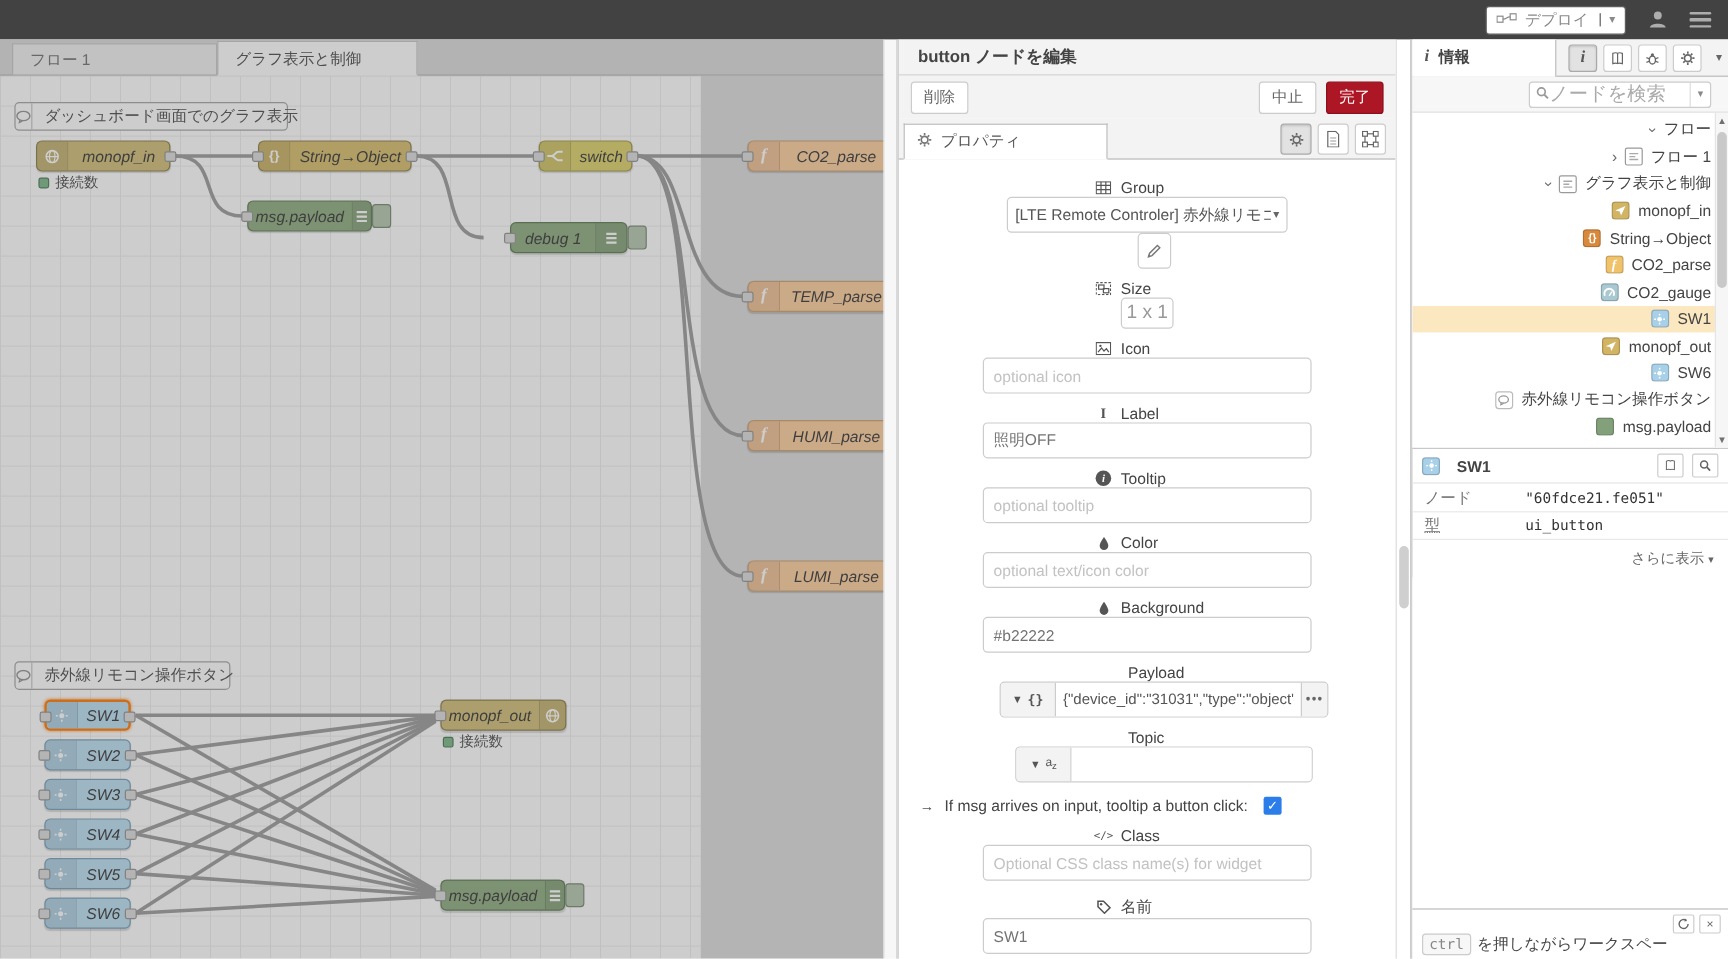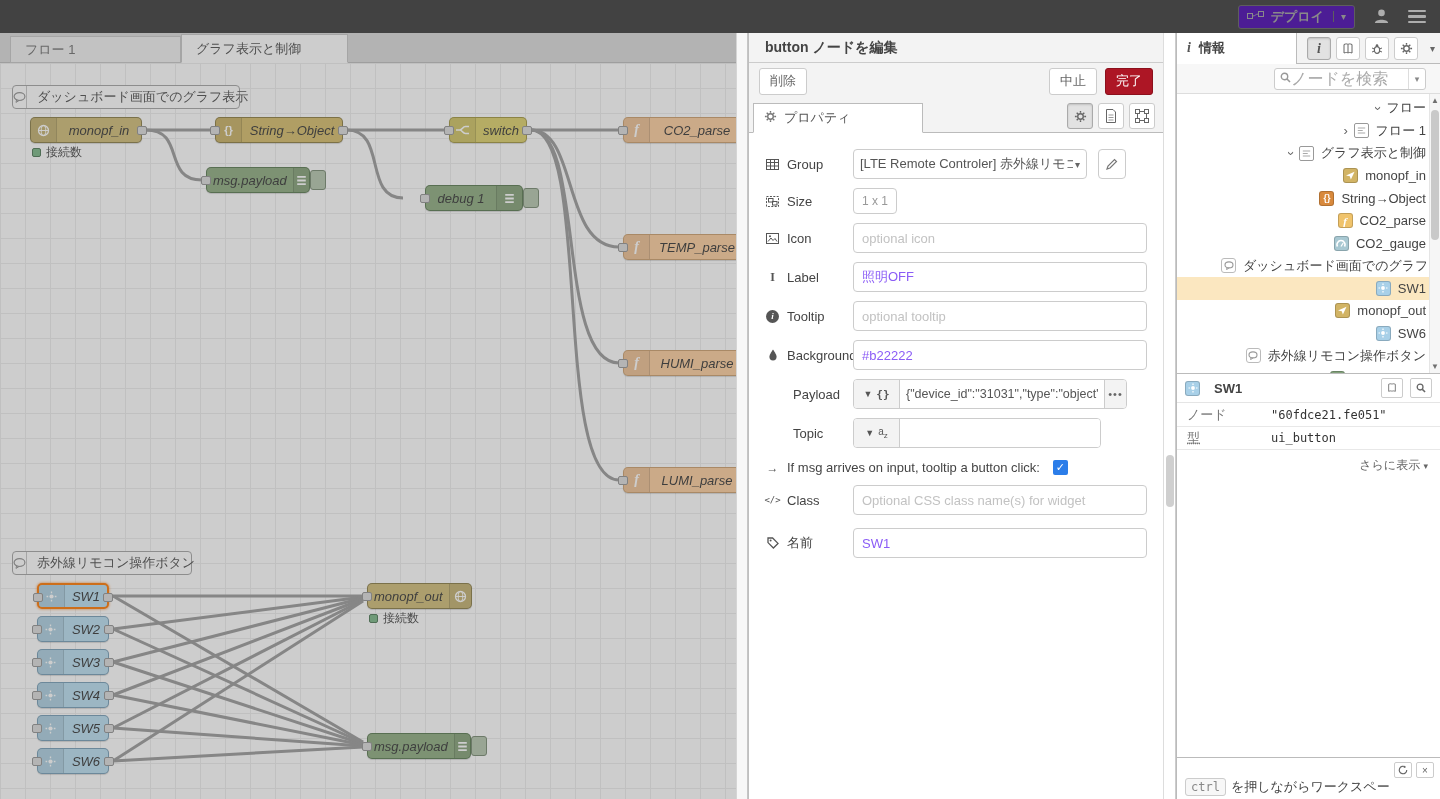--- a/index.html
+++ b/index.html
@@ -2,42 +2,42 @@
 <html><head>
 <meta charset="utf-8">
 <style>
   * { margin:0; padding:0; box-sizing:border-box; }
   html,body { width:1440px; height:799px; overflow:hidden; }
   body { font-family:"Liberation Sans","DejaVu Sans",sans-serif; font-size:13px; color:#444; background:#fff; }
   .mono { font-family:"DejaVu Sans Mono",monospace; }
 
   
   #header { height:33px; background:#424242; display:flex; align-items:center; justify-content:flex-end; padding-right:14px; gap:18px; }
-  .deploy-btn { display:flex; align-items:center; gap:7px; background:#4c1d95; border:1px solid #5e5e5e; border-radius:3px; height:24px; padding:0 8px; color:#8a8a8a; font-weight:bold; font-size:13px; }
+  .deploy-btn { display:flex; align-items:center; gap:7px; background:#ffffff; border:1px solid #5e5e5e; border-radius:3px; height:24px; padding:0 8px; color:#8a8a8a; font-weight:normal; font-size:13px; }
   .deploy-btn .dd { border-left:1px solid #5e5e5e; padding-left:7px; margin-left:2px; font-size:10px; color:#8a8a8a; }
   .hicon { color:#adadad; display:flex; align-items:center; }
   .burger { display:flex; flex-direction:column; gap:3px; }
   .burger span { width:18px; height:2.5px; background:#adadad; border-radius:1px; }
 
   
   #main { display:flex; height:766px; }
   #canvas-wrap { position:relative; width:736px; height:766px; background:#ddd; overflow:hidden; }
   #vscroll1 { width:12px; background:#f7f7f7; border-left:1px solid #d5d5d5; border-right:1px solid #c5c5c5; }
   #tray { width:415px; background:#fff; display:flex; flex-direction:column; border-left:1px solid #bfbfbf; }
   #trayscroll { width:13px; background:#fff; border-left:1px solid #ddd; border-right:1px solid #ccc; position:relative; }
   #trayscroll .thumb { position:absolute; left:2px; width:8px; top:422px; height:52px; background:#cfcfcf; border-radius:4px; }
   #sidebar { width:264px; background:#fff; border-left:1px solid #bbb; display:flex; flex-direction:column; }
 
   
   #wtabs { position:relative; height:30px; background:#dcdcdc; border-bottom:1px solid #c0c0c0; z-index:2; }
   .wtab { position:absolute; bottom:-1px; height:27px; background:#f0f0f0; border:1px solid #c9c9c9; display:flex; align-items:center; padding:0 14px; color:#777; font-size:13px; }
   .wtab.active { height:29px; background:#fff; border-bottom:1px solid #fff; color:#555; }
 
   
-  #canvas { position:absolute; top:30px; left:0; width:736px; height:736px; background:#fff;
+  #canvas { position:absolute; top:30px; left:0; width:584px; height:736px; background:#fff;
     background-image:linear-gradient(#eee 1px,transparent 1px),linear-gradient(90deg,#eee 1px,transparent 1px);
     background-size:25px 25px; }
   #wires { position:absolute; top:0; left:0; z-index:1; }
   .wire { fill:none; stroke:#9f9f9f; stroke-width:3; }
   #shade { position:absolute; inset:0; background:rgba(60,60,60,.26); z-index:20; }
 
   .fnode { position:absolute; height:26px; border-radius:5px; display:flex; align-items:stretch; z-index:5; border:1px solid rgba(90,80,40,.55); box-shadow:0 1px 1px rgba(0,0,0,.15); }
   .fnode .nicon { width:26px; display:flex; align-items:center; justify-content:center; background:rgba(0,0,0,.06); border-right:1px solid rgba(0,0,0,.12); border-radius:4px 0 0 4px; }
   .fnode .nicon.right { border-right:none; border-left:1px solid rgba(0,0,0,.12); border-radius:0 4px 4px 0; }
   .fnode .nlabel { flex:1; display:flex; align-items:center; justify-content:center; font-style:italic; color:#3f3f3f; padding:0 6px; white-space:nowrap; }
@@ -59,30 +59,30 @@
   .tray-toolbar { height:36px; background:#f3f3f3; display:flex; align-items:center; padding:0 10px; gap:8px; }
   .tbtn { height:27px; min-width:48px; padding:0 10px; background:#fff; border:1px solid #ccc; border-radius:3px; color:#666; font-size:13px; display:flex; align-items:center; justify-content:center; }
   .tbtn.primary { background:#AD1625; border-color:#8C101C; color:#fff; }
   .spacer { flex:1; }
   .tray-tabs { height:34px; background:#f3f3f3; border-bottom:1px solid #bbb; position:relative; }
   .ptab { position:absolute; left:4px; bottom:-1px; width:170px; height:30px; background:#fff; border:1px solid #bbb; border-bottom:1px solid #fff; display:flex; align-items:center; gap:7px; padding:0 10px; color:#555; }
   .tray-tab-icons { position:absolute; right:8px; top:4px; display:flex; gap:5px; }
   .sqbtn { width:26px; height:26px; background:#fff; border:1px solid #ccc; border-radius:3px; display:flex; align-items:center; justify-content:center; color:#666; }
   .sqbtn.pressed { background:#e2e2e2; border-color:#aaa; box-shadow:inset 0 1px 2px rgba(0,0,0,.15); }
   .tray-body { flex:1; background:#fff; padding:16px 16px 0 16px; overflow:hidden; }
-  .frow { display:flex; align-items:center; margin-bottom:9px; }
+  .frow { display:flex; align-items:center; margin-bottom:9px;flex-direction:column; }
   .flabel { width:88px; display:flex; align-items:center; gap:7px; color:#444; flex:none; }
   .fic { width:15px; display:flex; justify-content:center; color:#555; flex:none; font-size:12px; }
-  .tinput { height:30px; border:1px solid #ccc; border-radius:4px; padding:0 8px; font-size:13px; color:#8b5cf6; width:310px; font-family:inherit; }
+  .tinput { height:30px; border:1px solid #ccc; border-radius:4px; padding:0 8px; font-size:13px; color:#737373; width:274px; font-family:inherit; }
   .tinput::placeholder { color:#c2c2c2; }
   .fselect { width:234px; height:30px; border:1px solid #ccc; border-radius:4px; background:#fff; display:flex; align-items:center; padding:0 6px; color:#555; overflow:hidden; }
   .fselect .sval { flex:1; white-space:nowrap; overflow:hidden; }
   .fselect .sarr { color:#666; font-size:10px; padding-left:2px; }
   .editbtn { width:28px; height:30px; margin-left:11px; background:#fff; border:1px solid #ccc; border-radius:4px; display:flex; align-items:center; justify-content:center; color:#666; }
-  .sizebtn { width:44px; height:26px; border:1px solid #ccc; border-radius:4px; background:#fff; color:#999; font-size:12px; display:flex; align-items:center; justify-content:center; }
+  .sizebtn { width:44px; height:26px; border:1px solid #ccc; border-radius:4px; background:#fff; color:#999; font-size:16px; display:flex; align-items:center; justify-content:center; }
   .heading-row { display:flex; align-items:center; gap:7px; color:#444; margin:12px 0 10px 0; }
   .indent { margin-left:28px; }
   .flabel.short { width:60px; }
   .typedinput { display:flex; height:30px; border:1px solid #ccc; border-radius:4px; overflow:hidden; }
   .ti-btn { width:46px; background:#f3f3f3; border-right:1px solid #ccc; display:flex; align-items:center; justify-content:center; gap:4px; color:#555; }
   .ti-btn .caret { font-size:9px; color:#555; }
   .ti-val { flex:1; border:none; outline:none; padding:0 6px; font-size:12.5px; color:#555; font-family:inherit; min-width:0; }
   .ti-exp { width:22px; background:#f3f3f3; border-left:1px solid #ccc; display:flex; align-items:center; justify-content:center; color:#666; font-size:11px; letter-spacing:1px; }
   .p-group { width:274px; } .t-group { width:248px; }
   .checkbox { width:15px; height:15px; background:#2b7de9; border-radius:2px; color:#fff; font-size:11px; display:inline-flex; align-items:center; justify-content:center; margin-left:6px; }
@@ -510,20 +510,31 @@
       <div class="frow">
         <label class="flabel">
             <span class="fic">
               <span class="infoc">i</span>
             </span>
             <span>Tooltip</span>
           </label>
         <input class="tinput" placeholder="optional tooltip" style="">
       </div>
 
+      <div class="frow">
+        <label class="flabel">
+            <span class="fic">
+              <svg width="10" height="12" viewBox="0 0 10 12">
+                <path d="M5 .5 C5 .5 1.4 5.3 1.4 7.8 A3.6 3.6 0 0 0 8.6 7.8 C8.6 5.3 5 .5 5 .5 Z" fill="#555"></path>
+              </svg>
+            </span>
+            <span>Color</span>
+          </label>
+        <input class="tinput" placeholder="optional text/icon color" style="">
+      </div>
 
       <div class="frow">
         <label class="flabel">
             <span class="fic">
               <svg width="10" height="12" viewBox="0 0 10 12">
                 <path d="M5 .5 C5 .5 1.4 5.3 1.4 7.8 A3.6 3.6 0 0 0 8.6 7.8 C8.6 5.3 5 .5 5 .5 Z" fill="#555"></path>
               </svg>
             </span>
             <span>Background</span>
           </label>
@@ -681,29 +692,20 @@
             <span class="tlabel">CO2_parse</span>
           </div>
           <div class="trow" style="padding-left: 44px;">
             <span class="nticon ic-gauge">
               <svg width="10" height="9" viewBox="0 0 10 9">
                 <path d="M1.5 7.5 A4 4 0 1 1 8.5 7.5" fill="none" stroke="#fff" stroke-width="1.6"></path>
                 <path d="M5 7.5 L7.2 4" stroke="#fff" stroke-width="1.2"></path>
               </svg>
             </span>
             <span class="tlabel">CO2_gauge</span>
-          </div>
-          <div class="trow" style="padding-left: 44px;">
-            <span class="nticon ic-comment">
-              <svg width="10" height="9" viewBox="0 0 10 9">
-                <ellipse cx="5" cy="3.9" rx="4" ry="3" fill="none" stroke="#999" stroke-width="1.1"></ellipse>
-                <path d="M3 6.4 L2.6 8.6 L5.2 6.8" fill="none" stroke="#999" stroke-width="1"></path>
-              </svg>
-            </span>
-            <span class="tlabel">ダッシュボード画面でのグラフ</span>
           </div>
           <div class="trow sel" style="padding-left: 44px;">
             <span class="nticon ic-button">
               <svg width="10" height="10" viewBox="0 0 10 10">
                 <circle cx="5" cy="5" r="1.9" fill="#fff"></circle>
                 <path d="M5 .5 V2 M5 8 V9.5 M.5 5 H2 M8 5 H9.5" stroke="#fff" stroke-width="1.2"></path>
               </svg>
             </span>
             <span class="tlabel">SW1</span>
           </div>

